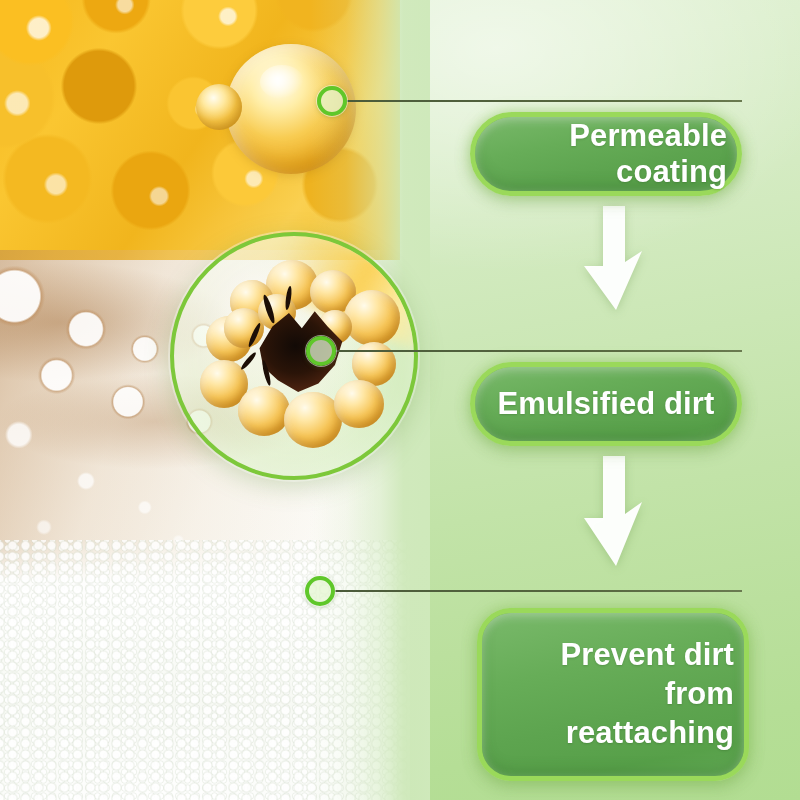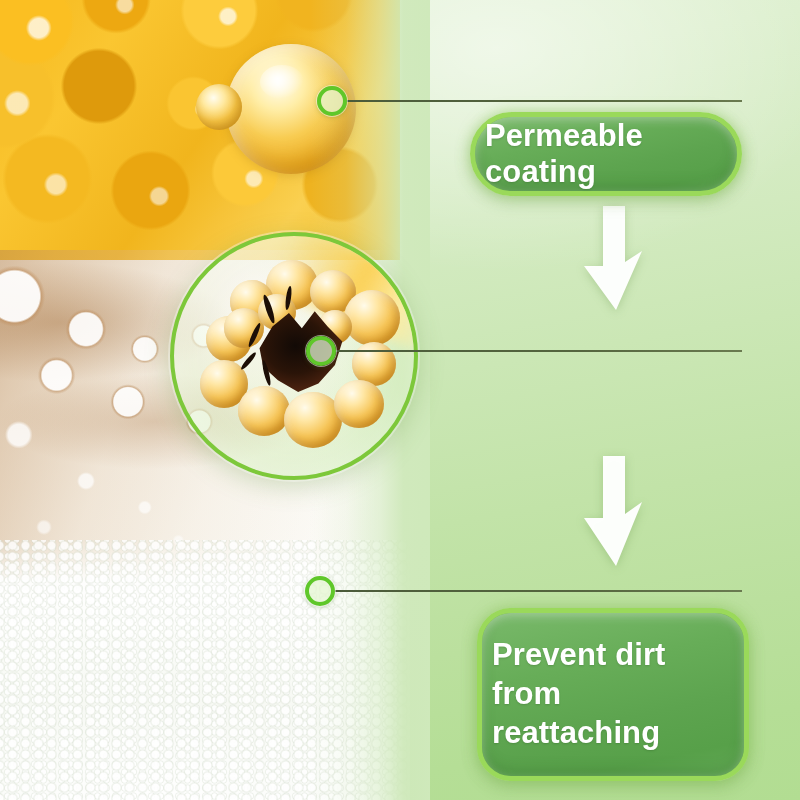--- a/index.html
+++ b/index.html
@@ -263,21 +263,21 @@
     box-shadow: 0 0 0 1px rgba(255,255,255,0.5), 0 1px 5px rgba(70,120,30,0.35);
     z-index: 15;
   }
 
   
   .pill {
     position: absolute;
     display: flex;
     align-items: center;
     justify-content: center;
-    text-align: left;
+    text-align: right;
     color: #ffffff;
     font-weight: bold;
     letter-spacing: 0.1px;
     background: linear-gradient(168deg, #79b96a 0%, #67ad58 34%, #5da44f 62%, #57a049 84%, #62a955 100%);
     border: 5px solid #9ad95a;
     box-shadow:
       0 0 14px rgba(140,200,90,0.55),
       0 6px 16px rgba(90,140,60,0.28),
       inset 0 3px 10px rgba(255,255,255,0.35),
       inset 0 -6px 14px rgba(40,90,30,0.22);
@@ -355,20 +355,23 @@
   <div class="marker" style="left:305px; top:576px;"></div>
 
   <div class="pill pill-1">
     <span class="pill-label">Permeable coating</span>
   </div>
 
   <svg class="arrow" style="left:576px; top:206px;" width="74" height="104" viewBox="0 0 74 104">
     <path d="M27 0 H49 L49 56 L66 45 L40 104 L8 60 L27 60 Z" fill="#ffffff" opacity="0.97"></path>
   </svg>
 
+  <div class="pill pill-2">
+    <span class="pill-label">Emulsified dirt</span>
+  </div>
 
   <svg class="arrow" style="left:576px; top:456px;" width="74" height="110" viewBox="0 0 74 110">
     <path d="M27 0 H49 L49 58 L66 46 L40 110 L8 62 L27 62 Z" fill="#ffffff" opacity="0.97"></path>
   </svg>
 
   <div class="pill pill-3">
     <span class="pill-label">
       <span>Prevent dirt</span><br>
       <span>from reattaching</span>
     </span>

